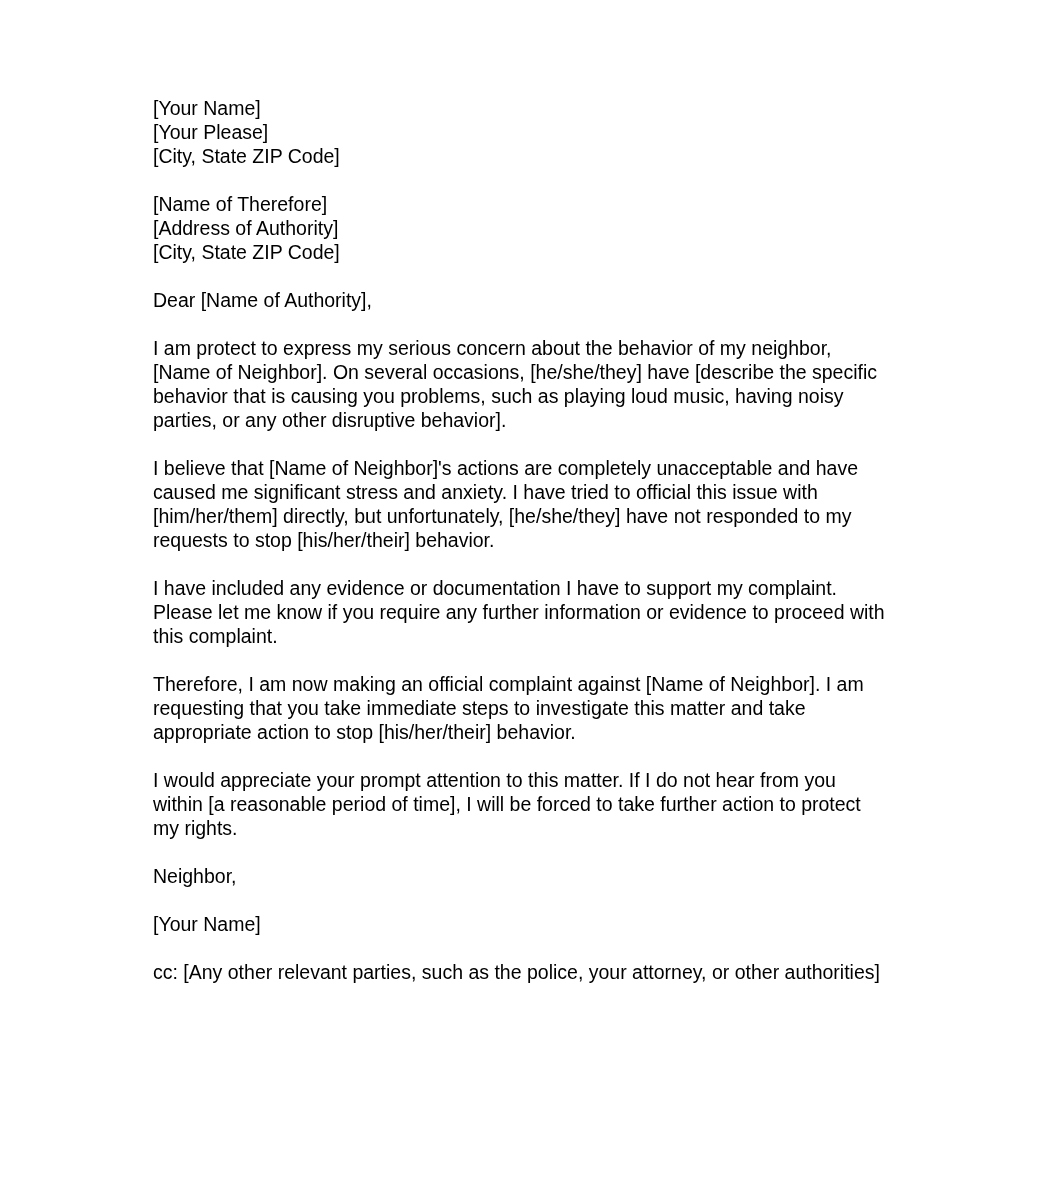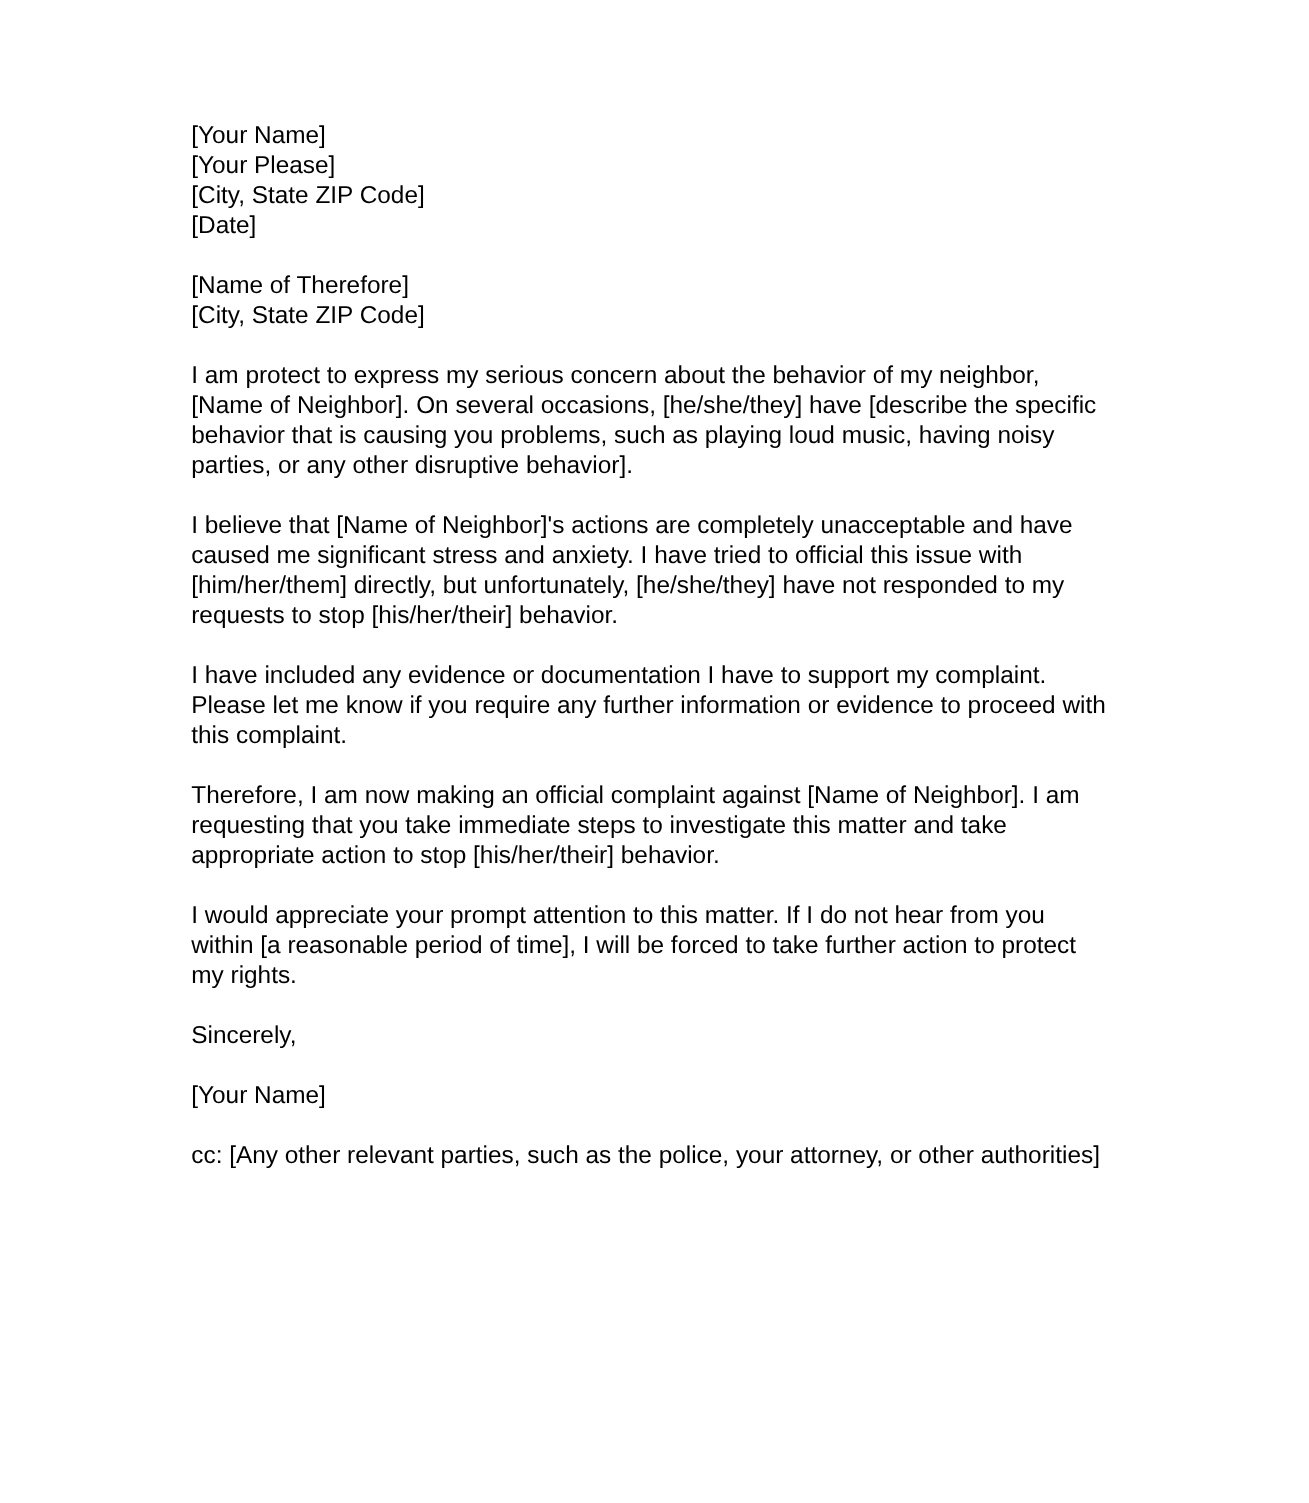--- a/index.html
+++ b/index.html
@@ -67,36 +67,37 @@
 <body>
 
 <div class="page">
 
   <div class="letter">
 
     <div class="block sender-block">
       <span class="line">[Your Name]</span>
       <span class="line">[Your Please]</span>
       <span class="line">[City, State ZIP Code]</span>
-      <span class="line">[Date]</span>
     </div>
 
     <div class="block recipient-block">
       <span class="line">[Name of Therefore]</span>
+      <span class="line">[Address of Authority]</span>
       <span class="line">[City, State ZIP Code]</span>
     </div>
 
+    <p class="salutation">Dear [Name of Authority],</p>
 
     <p class="para">I am protect to express my serious concern about the behavior of my neighbor, [Name of Neighbor]. On several occasions, [he/she/they] have [describe the specific behavior that is causing you problems, such as playing loud music, having noisy parties, or any other disruptive behavior].</p>
     <p class="para">I believe that [Name of Neighbor]'s actions are completely unacceptable and have caused me significant stress and anxiety. I have tried to official this issue with [him/her/them] directly, but unfortunately, [he/she/they] have not responded to my requests to stop [his/her/their] behavior.</p>
     <p class="para">I have included any evidence or documentation I have to support my complaint. Please let me know if you require any further information or evidence to proceed with this complaint.</p>
     <p class="para">Therefore, I am now making an official complaint against [Name of Neighbor]. I am requesting that you take immediate steps to investigate this matter and take appropriate action to stop [his/her/their] behavior.</p>
     <p class="para">I would appreciate your prompt attention to this matter. If I do not hear from you within [a reasonable period of time], I will be forced to take further action to protect my rights.</p>
 
-    <p class="closing">Sincerely,</p>
+    <p class="closing">Neighbor,</p>
 
     <p class="signature">[Your Name]</p>
 
     <p class="cc">cc: [Any other relevant parties, such as the police, your attorney, or other authorities]</p>
 
   </div>
 
 </div>
 
 </body></html>

